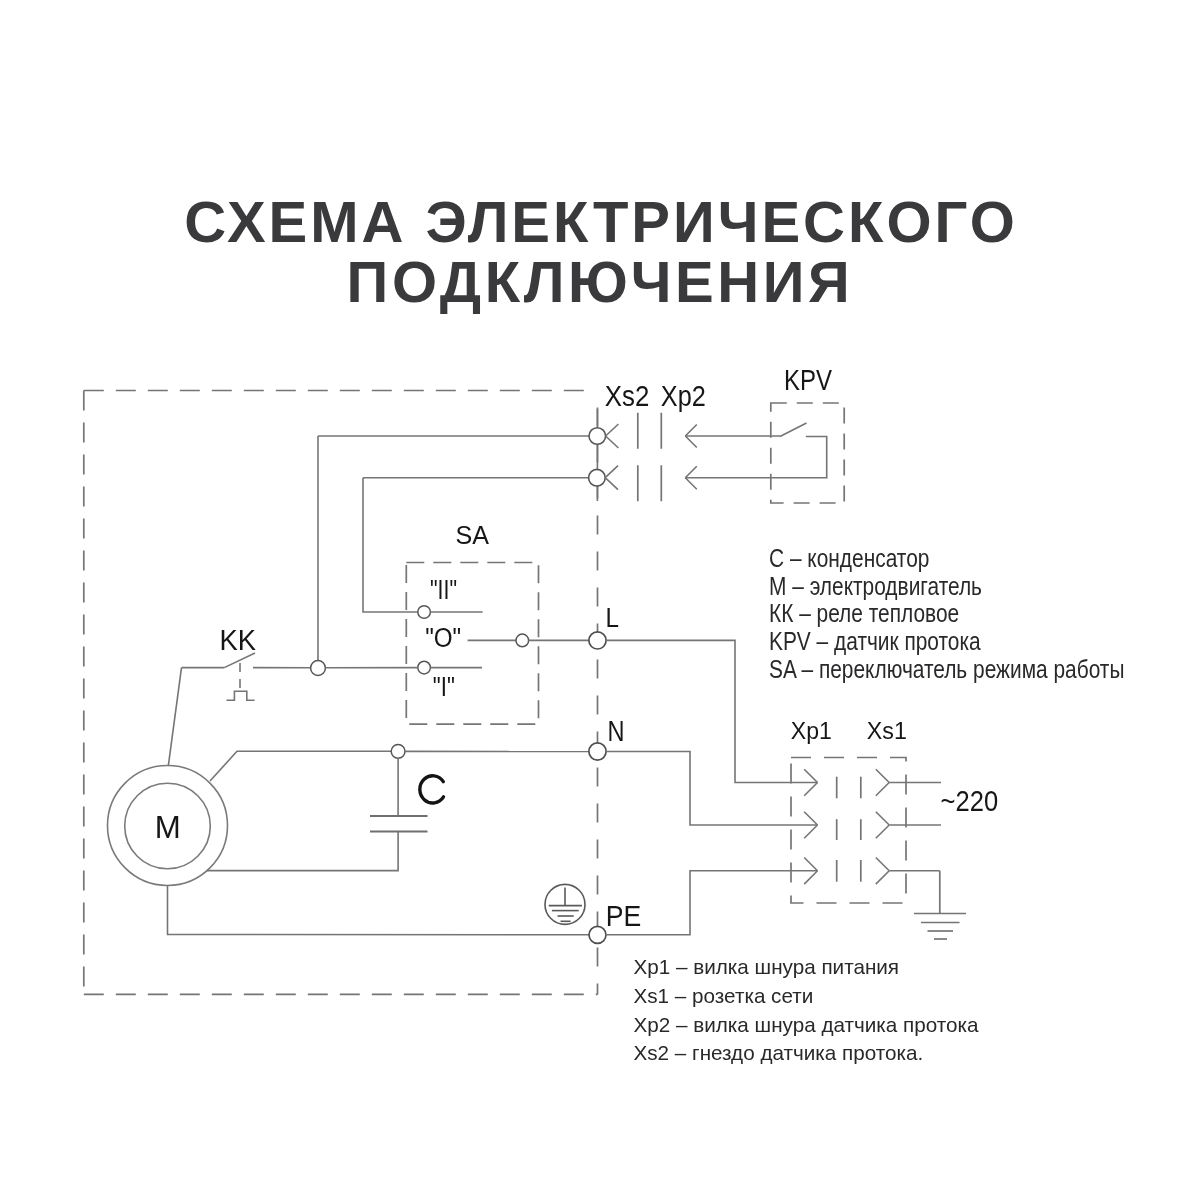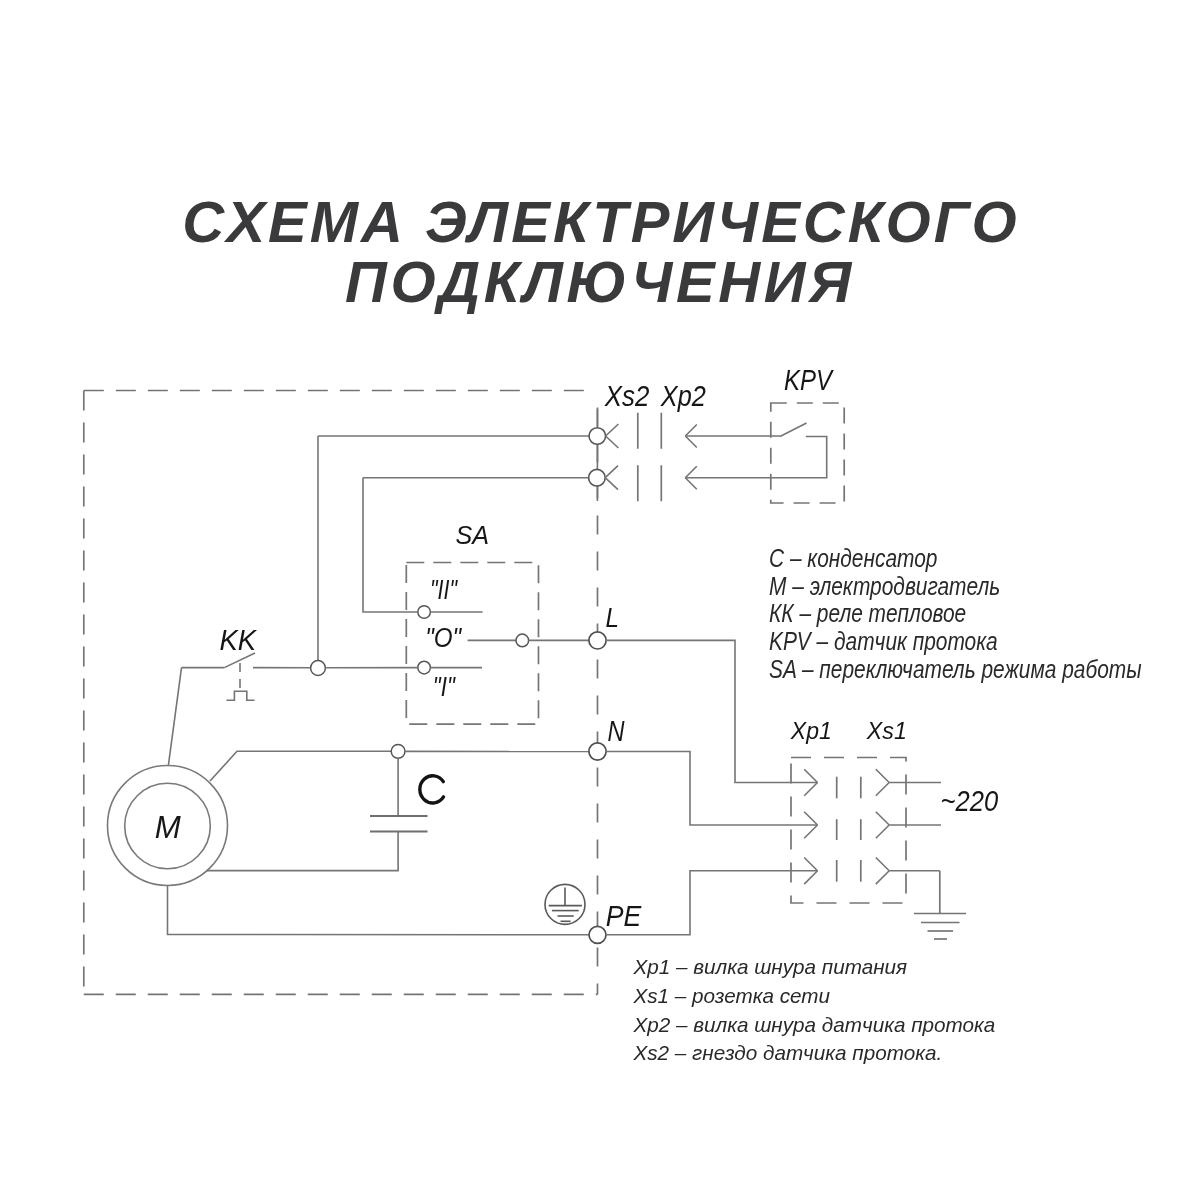--- a/index.html
+++ b/index.html
@@ -1,16 +1,16 @@
 <!DOCTYPE html>
 <html><head>
 <meta charset="utf-8">
 <style>
   html,body{margin:0;padding:0;background:#ffffff;}
-  .page{position:relative;width:1200px;height:1200px;background:#ffffff;overflow:hidden;font-style:italic;}
+  .page{position:relative;width:1200px;height:1200px;background:#ffffff;overflow:hidden;}
   svg{position:absolute;left:0;top:0;}
   text{font-family:"Liberation Sans", sans-serif;}
   .lbl{fill:#161616;}
   .leg{fill:#29292b;}
 </style>
 </head>
 <body>
 <div class="page">
 <svg width="1200" height="1200" viewBox="0 0 1200 1200">
 

